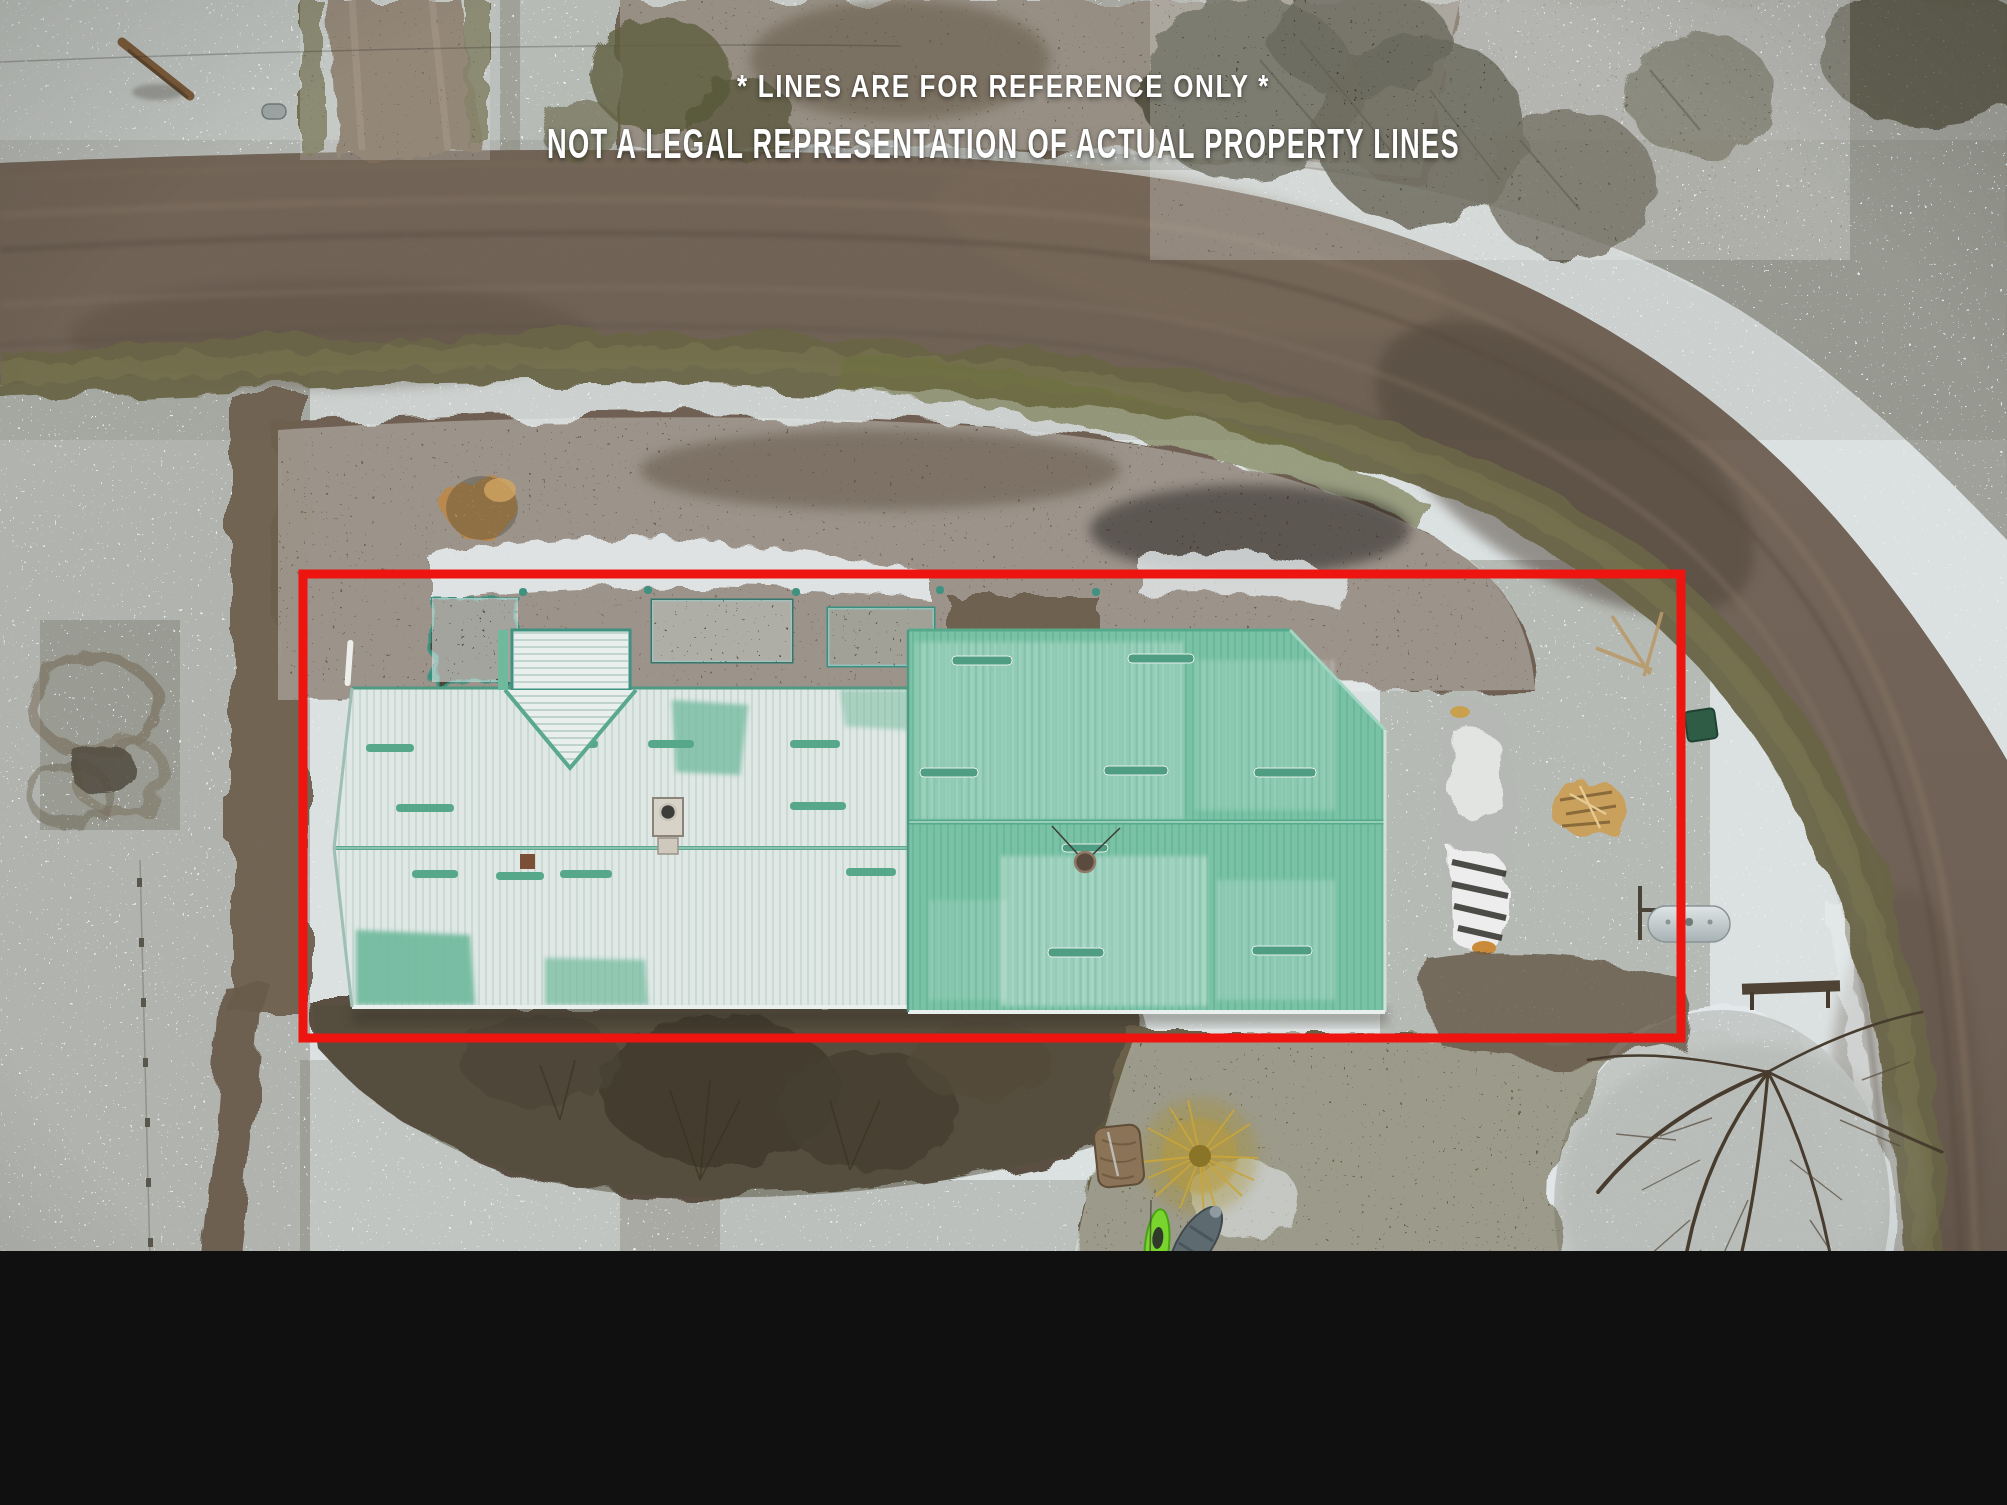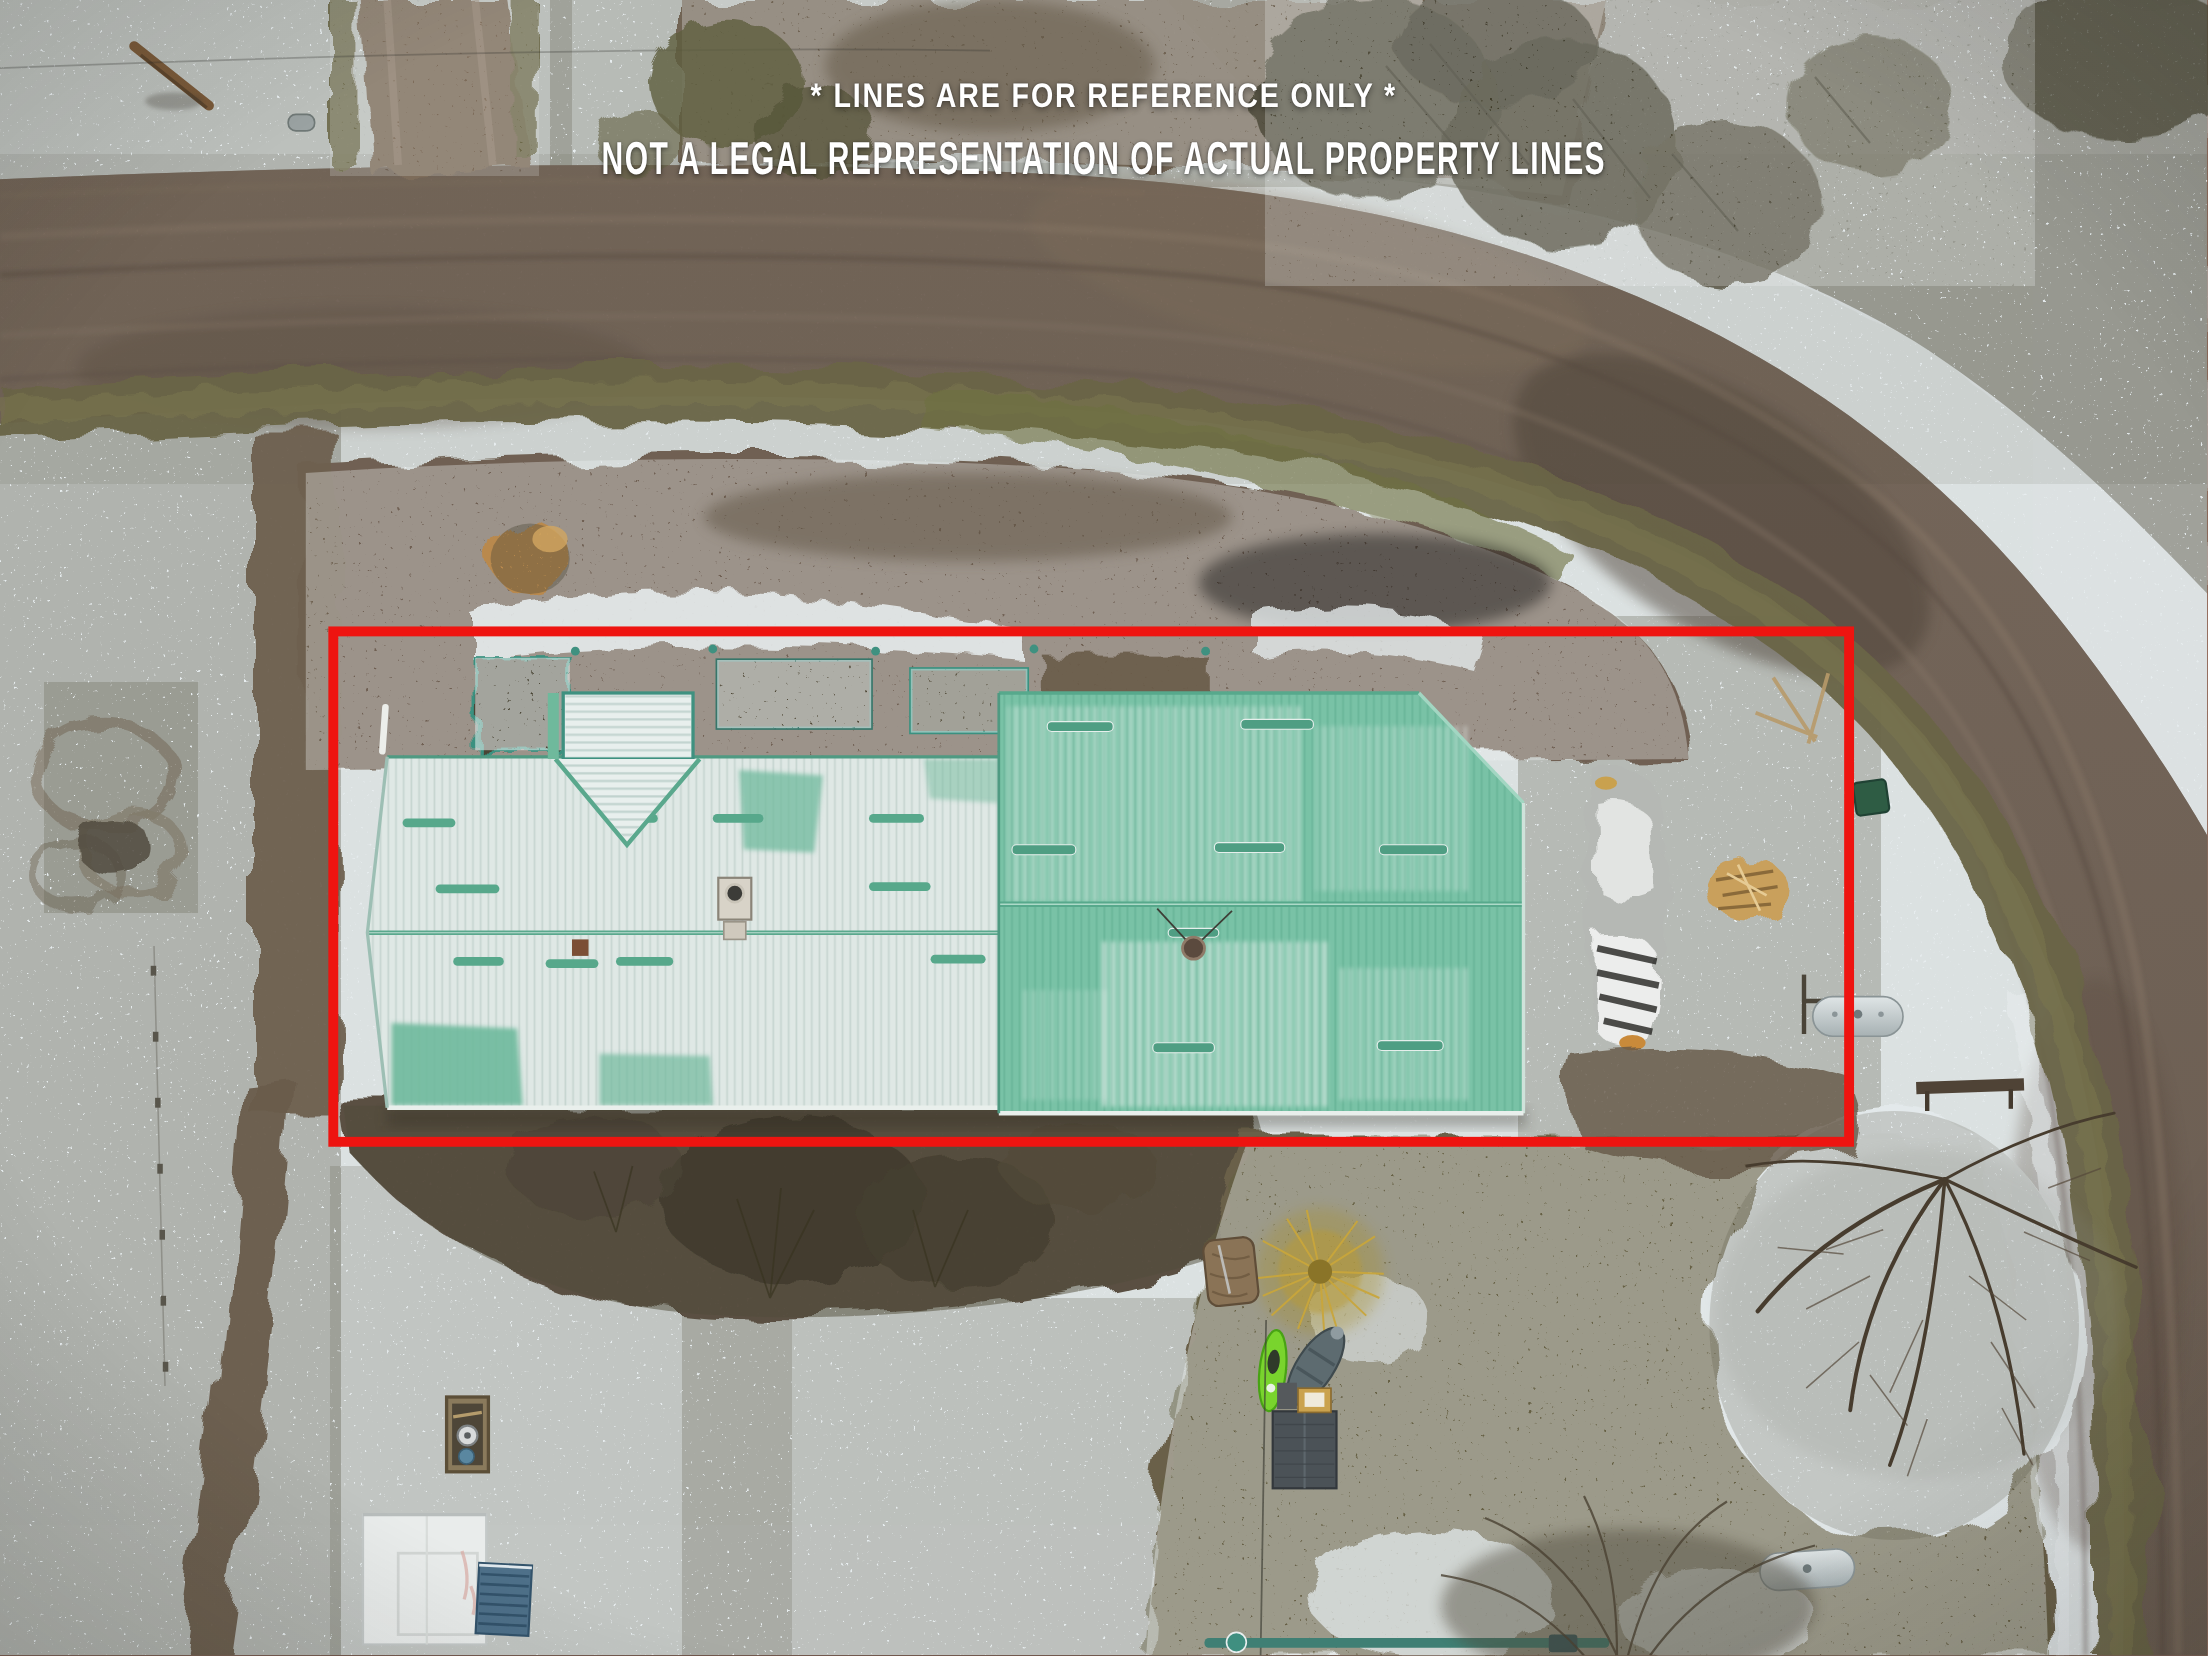--- a/index.html
+++ b/index.html
@@ -1,16 +1,16 @@
 <!DOCTYPE html>
 <html><head>
 <meta charset="utf-8">
 <style>
   html,body{margin:0;padding:0;background:#101010;}
-  .stage{position:relative;width:2007px;height:1505px;overflow:hidden;background:#c2410c;
+  .stage{position:relative;width:2007px;height:1251px;overflow:hidden;background:#a21caf;
          font-family:"Liberation Sans",sans-serif;}
   .stage svg{position:absolute;left:0;top:0;display:block;}
   .cap{position:absolute;left:0;width:100%;text-align:center;color:#ffffff;line-height:1;
        font-weight:700;white-space:nowrap;
        text-shadow:0 2px 6px rgba(0,0,0,.45),0 0 2px rgba(0,0,0,.4);}
   .cap1{top:71px;font-size:31px;letter-spacing:2px;transform:scaleX(.84);}
   .cap2{top:123px;font-size:42px;letter-spacing:2px;transform:scaleX(.65);}
 </style>
 </head>
 <body>

